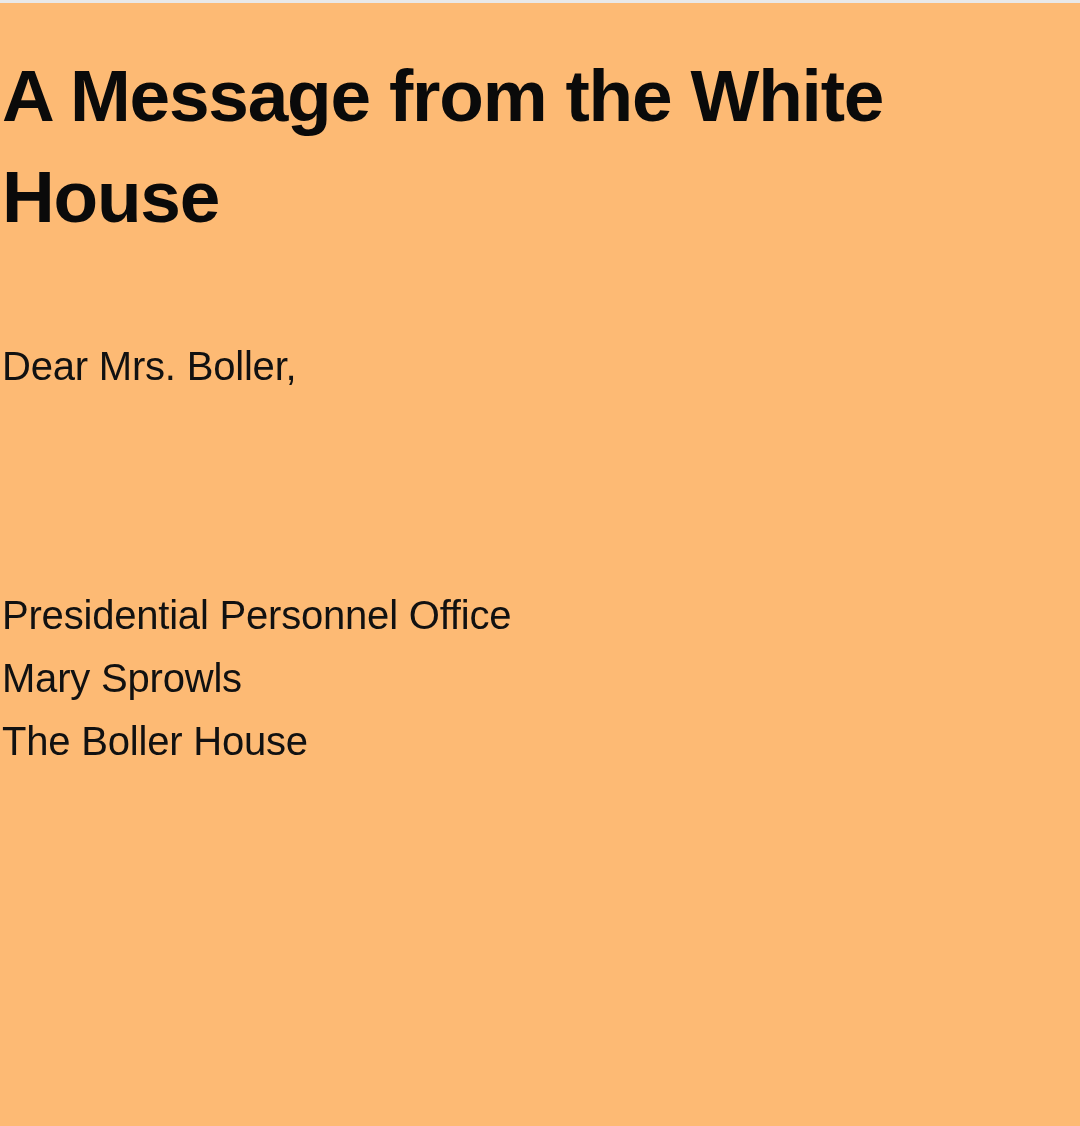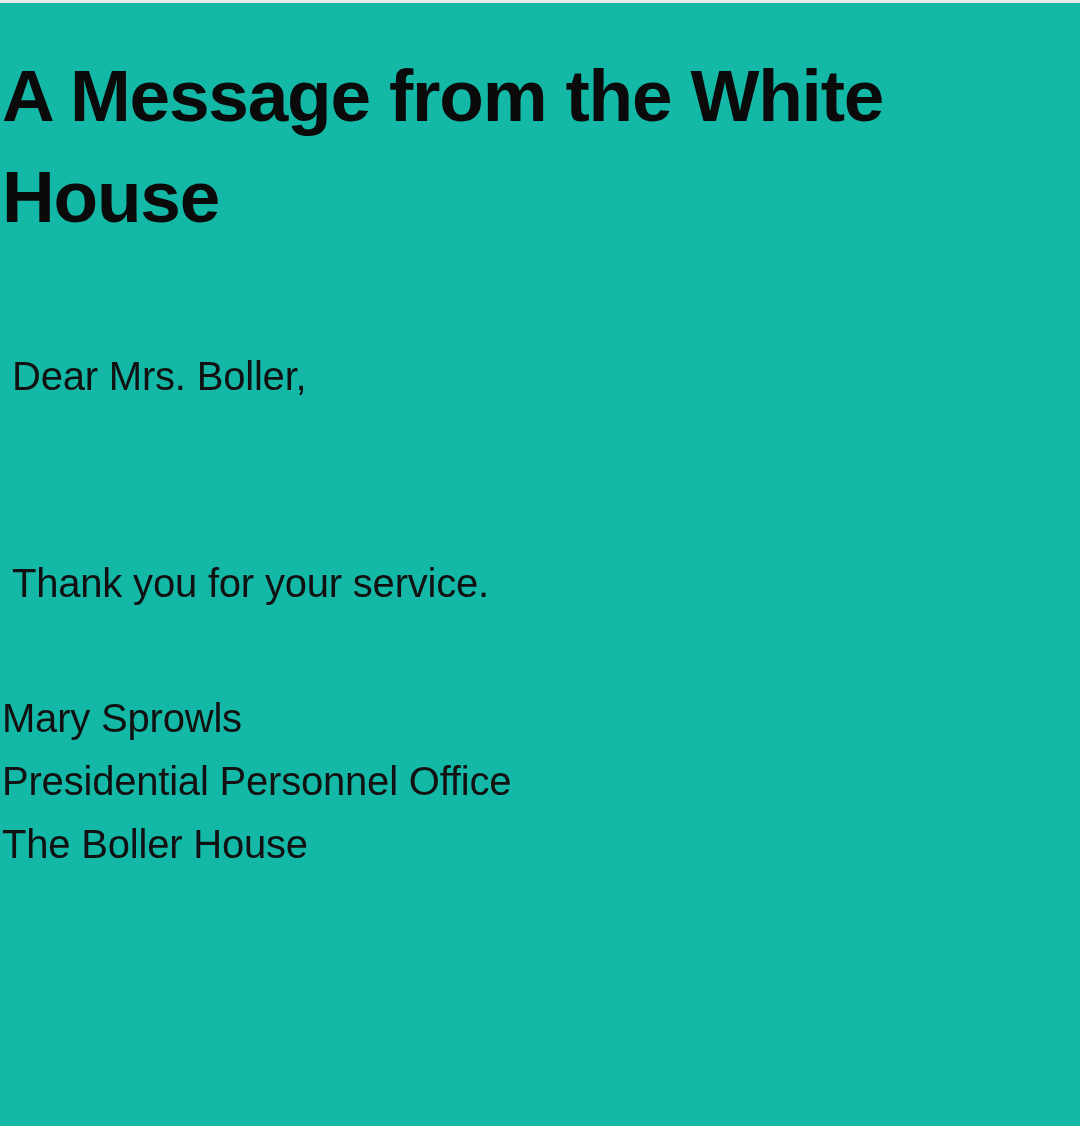--- a/index.html
+++ b/index.html
@@ -11,21 +11,21 @@
     width: 1080px;
     height: 1126px;
     font-family: "Liberation Sans", sans-serif;
     color: #0c0c0c;
     overflow: hidden;
   }
   .page {
     position: relative;
     width: 1080px;
     height: 1126px;
-    background: #14b8a6;
+    background: #fdba74;
     box-sizing: border-box;
   }
   .top-rule {
     position: absolute;
     top: 0;
     left: 0;
     width: 1080px;
     height: 3px;
     background: #e9e9e9;
   }
@@ -47,21 +47,21 @@
   .body-block {
     font-size: 40px;
     line-height: 1.57;
     font-weight: 400;
     color: #111111;
     letter-spacing: -0.2px;
     max-width: 1050px;
   }
   .spacer-lg { height: 88px; }
   .spacer-md { height: 62px; }
-  .para { margin: 10px; }
+  .para { margin: 0; }
   .sig-line { margin: 0; }
 </style>
 </head>
 <body>
 
 <div class="page">
 
   <div class="top-rule"></div>
 
   <div class="content">
@@ -70,24 +70,23 @@
 
     <div class="spacer-lg"></div>
 
     <p class="body-block para">Dear Mrs. Boller,</p>
 
     <div class="spacer-md"></div>
 
 
     <div class="spacer-md"></div>
 
-    <p class="body-block para">Thank you for your service.</p>
 
     <div class="spacer-md"></div>
 
     <div class="body-block">
+      <p class="sig-line">Presidential Personnel Office</p>
       <p class="sig-line">Mary Sprowls</p>
-      <p class="sig-line">Presidential Personnel Office</p>
       <p class="sig-line">The Boller House</p>
     </div>
 
   </div>
 </div>
 
 </body></html>

